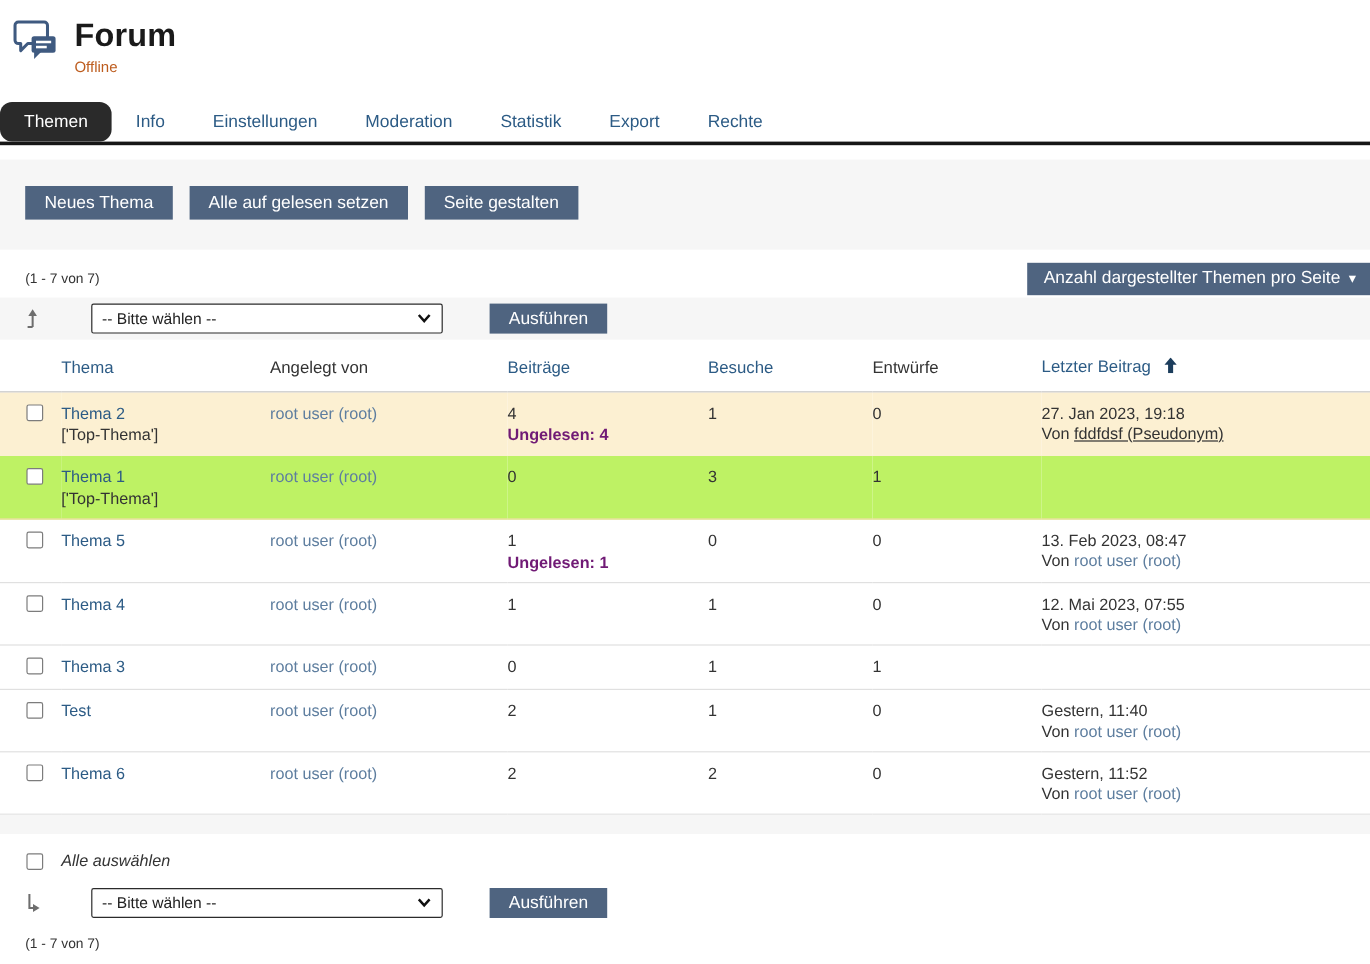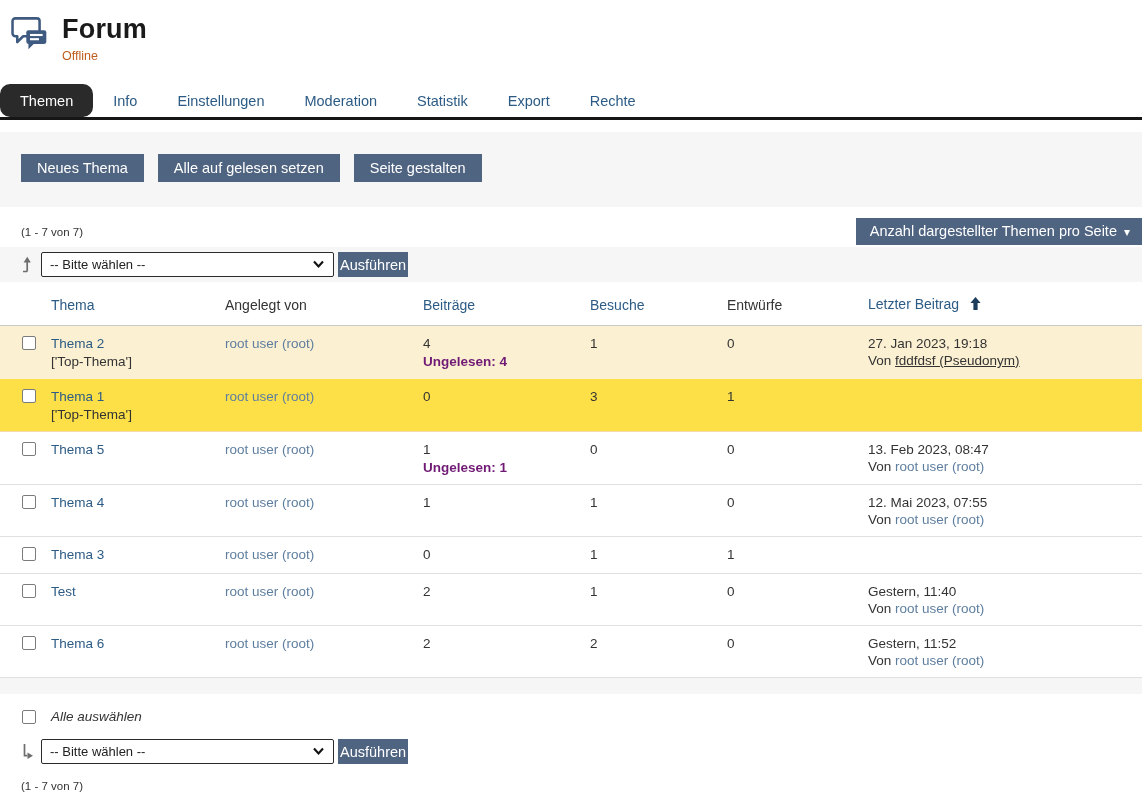--- a/index.html
+++ b/index.html
@@ -25,38 +25,38 @@
   .toolbar { margin-top:12px; background:#f6f6f6; padding:22px 21px 25px; display:flex; gap:14px; }
   .btn { background:#4f6480; color:#fff; border:none; font-family:inherit;
          font-size:14.5px; padding:5px 16px; line-height:18px; cursor:pointer; }
   
   .list-meta { display:flex; justify-content:space-between; align-items:flex-end; margin-top:11px; }
   .pagination { font-size:11.5px; color:#333; margin:0 0 7px 21px; }
   .per-page-btn { background:#4f6480; color:#fff; border:none; font-family:inherit;
                   font-size:14.5px; padding:5px 12px 6px 14px; cursor:pointer; }
   .per-page-btn .caret { font-size:12px; margin-left:7px; }
   
-  .bulk-row { display:flex; align-items:center; padding:5px 0 5px 21px; }
+  .bulk-row { display:flex; align-items:center; padding:5px 0 5px 21px;gap:35px; }
   .bulk-row.gray { background:#f6f6f6; margin-top:2px; }
   .bulk-row.bottom { background:#fff; margin-top:10px; }
   .bulk-arrow { width:14px; height:17px; margin-right:6px; flex:0 0 auto; }
   .fake-select { width:293px; height:25px; border:1px solid #2b2b2b; border-radius:2px;
                  background:#fff; display:flex; align-items:center; justify-content:space-between;
                  padding:0 8px; font-size:13px; color:#222; cursor:pointer; }
-  .exec-btn { margin-left:4px; height:25px; padding:2px 2px; font-size:14.5px; }
+  .exec-btn { margin-left:4px; height:25px; padding:2px 16px; font-size:14.5px; }
   
   table { width:100%; border-collapse:collapse; table-layout:fixed; }
   th { text-align:left; font-weight:normal; font-size:14px; color:#333;
        padding:14px 0 12px; border-bottom:1px solid #c9c9c9; }
   th .th-link { color:#2c5b85; cursor:pointer; }
   th .sort-ico { display:inline-block; vertical-align:-1px; margin-left:7px; }
   td { font-size:13.5px; padding:9px 0 8px; border-bottom:1px solid #e0e0e0;
        vertical-align:top; line-height:17px; color:#333; }
   tr.hl1 td { background:#fcf0d2; border-bottom-color:#fcf0d2; }
-  tr.hl2 td { background:#fde047; border-bottom-color:#f3dcab; }
+  tr.hl2 td { background:#bef264; border-bottom-color:#f3dcab; }
   td.c-check, th.c-check { padding-left:22px; }
   input[type="checkbox"] { appearance:none; -webkit-appearance:none; -moz-appearance:none;
        width:14px; height:14px; border:1px solid #7c7c7c; border-radius:2px;
        background:#fff; margin:1px 0 0 0; cursor:pointer; }
   .topic-link { color:#2c5b85; cursor:pointer; text-decoration:none; }
   .subtitle { color:#333; margin-top:1px; }
   .creator-link { color:#5e7e9f; cursor:pointer; }
   .unread-link { color:#701a75; cursor:pointer; display:inline-block; margin-top:1px;font-weight:bold; }
   .last-author-link { color:#5e7e9f; cursor:pointer; }
   .last-author-plain { color:#333;text-decoration:underline; }

